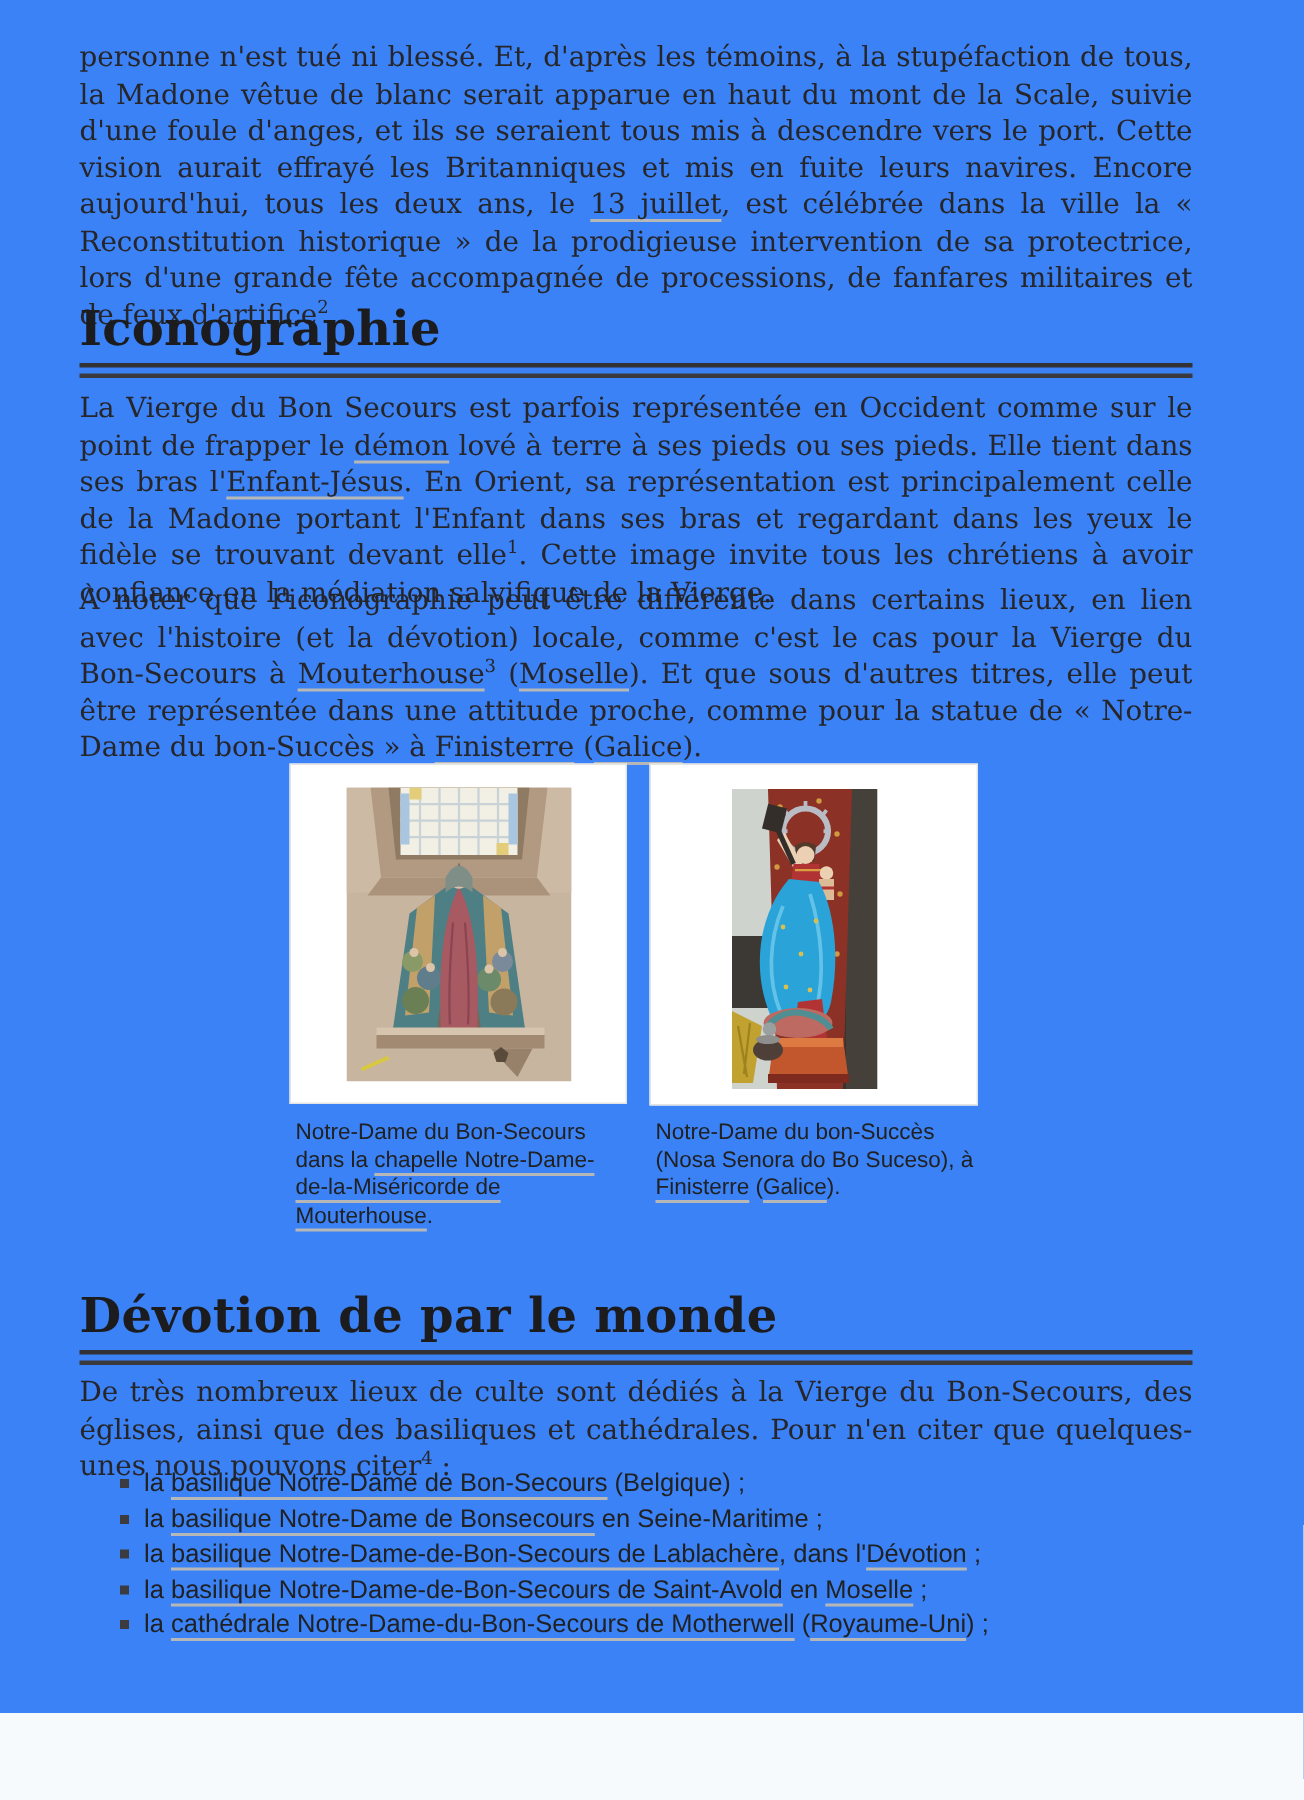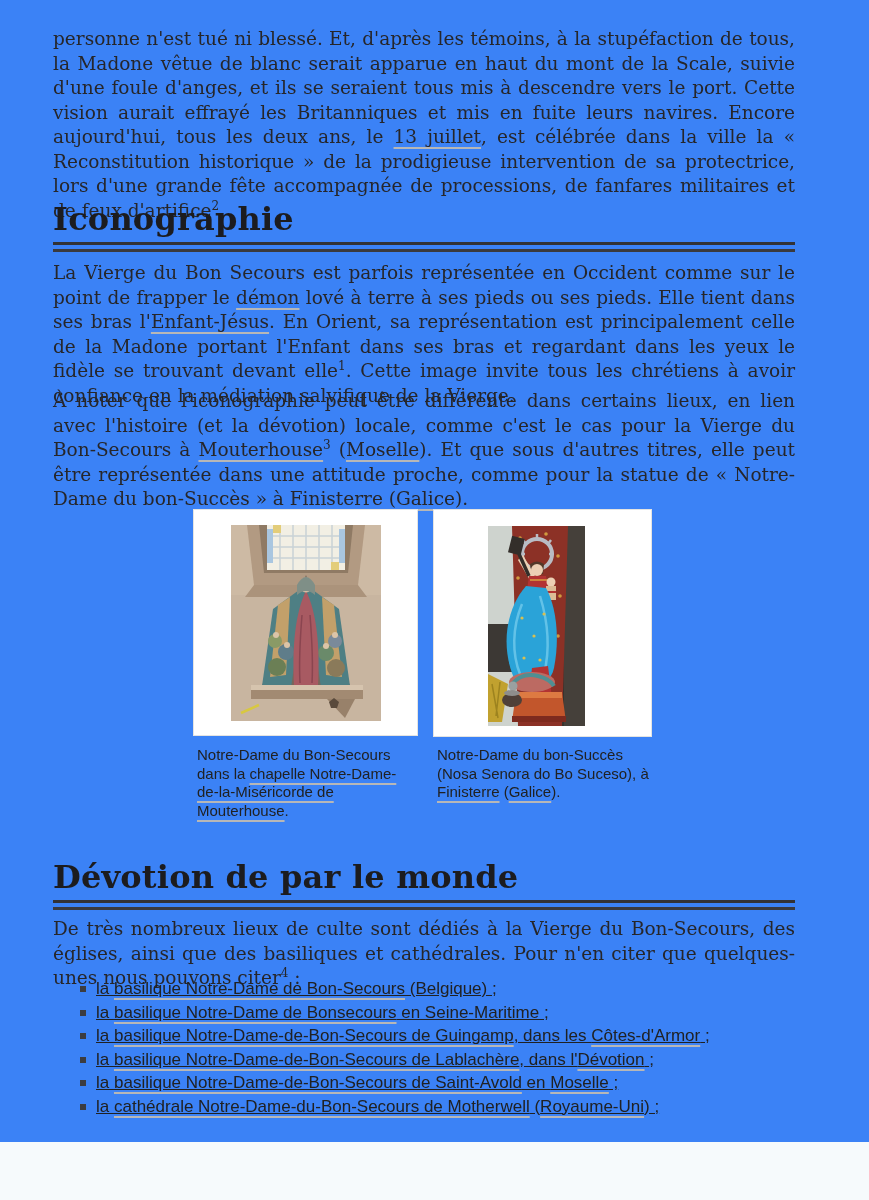--- a/index.html
+++ b/index.html
@@ -41,21 +41,21 @@
   }
   .figbox svg{display:block;}
   .caption{
     font-family:"Liberation Sans","DejaVu Sans",sans-serif;
     font-size:15px;line-height:18.5px;color:#202122;margin:0;
   }
   
   .dev-list{
     list-style:none;margin:0;padding:0;
     font-family:"Liberation Sans","DejaVu Sans",sans-serif;
-    font-size:17px;line-height:23.5px;color:#202122;text-decoration:underline;
+    font-size:17px;line-height:23.5px;color:#202122;
   }
   .dev-list li{position:relative;margin:0;}
   .dev-list li::before{
     content:"";position:absolute;left:-16px;top:9px;
     width:6px;height:6px;background:#3c3c40;
   }
   .scan-band{left:0;width:869px;background:#f6fafc;}
 </style>
 </head>
 <body>
@@ -210,21 +210,20 @@
   <div class="abs section-head" style="top:861px;">
     <h2>Dévotion de par le monde</h2>
     <div class="double-rule"></div>
   </div>
 
   <p class="abs para" style="top:917px;"><span class="run">De très nombreux lieux de culte sont dédiés à la Vierge du Bon-Secours, des églises, ainsi que des basiliques et cathédrales. Pour n'en citer que quelques-unes nous pouvons citer</span><sup class="ref">4</sup><span class="run"> :</span></p>
 
   <ul class="abs dev-list" style="left:96px;top:977px;width:710px;">
     <li><span class="run">la </span><span class="wlink">basilique Notre-Dame de Bon-Secours</span><span class="run"> (Belgique) ;</span></li>
     <li><span class="run">la </span><span class="wlink">basilique Notre-Dame de Bonsecours</span><span class="run"> en Seine-Maritime ;</span></li>
-    <li><span class="run">la </span><span class="wlink">basilique Notre-Dame-de-Bon-Secours de Guingamp</span><span class="run">, dans les </span><span class="wlink">Côtes-d'Armor</span><span class="run"> ;</span></li>
     <li><span class="run">la </span><span class="wlink">basilique Notre-Dame-de-Bon-Secours de Lablachère</span><span class="run">, dans l'</span><span class="wlink">Dévotion</span><span class="run"> ;</span></li>
     <li><span class="run">la </span><span class="wlink">basilique Notre-Dame-de-Bon-Secours de Saint-Avold</span><span class="run"> en </span><span class="wlink">Moselle</span><span class="run"> ;</span></li>
     <li><span class="run">la </span><span class="wlink">cathédrale Notre-Dame-du-Bon-Secours de Motherwell</span><span class="run"> (</span><span class="wlink">Royaume-Uni</span><span class="run">) ;</span></li>
   </ul>
 
   <div class="abs scan-band" style="top:1142px;height:58px;"></div>
 
 </div>
 
 </body></html>

